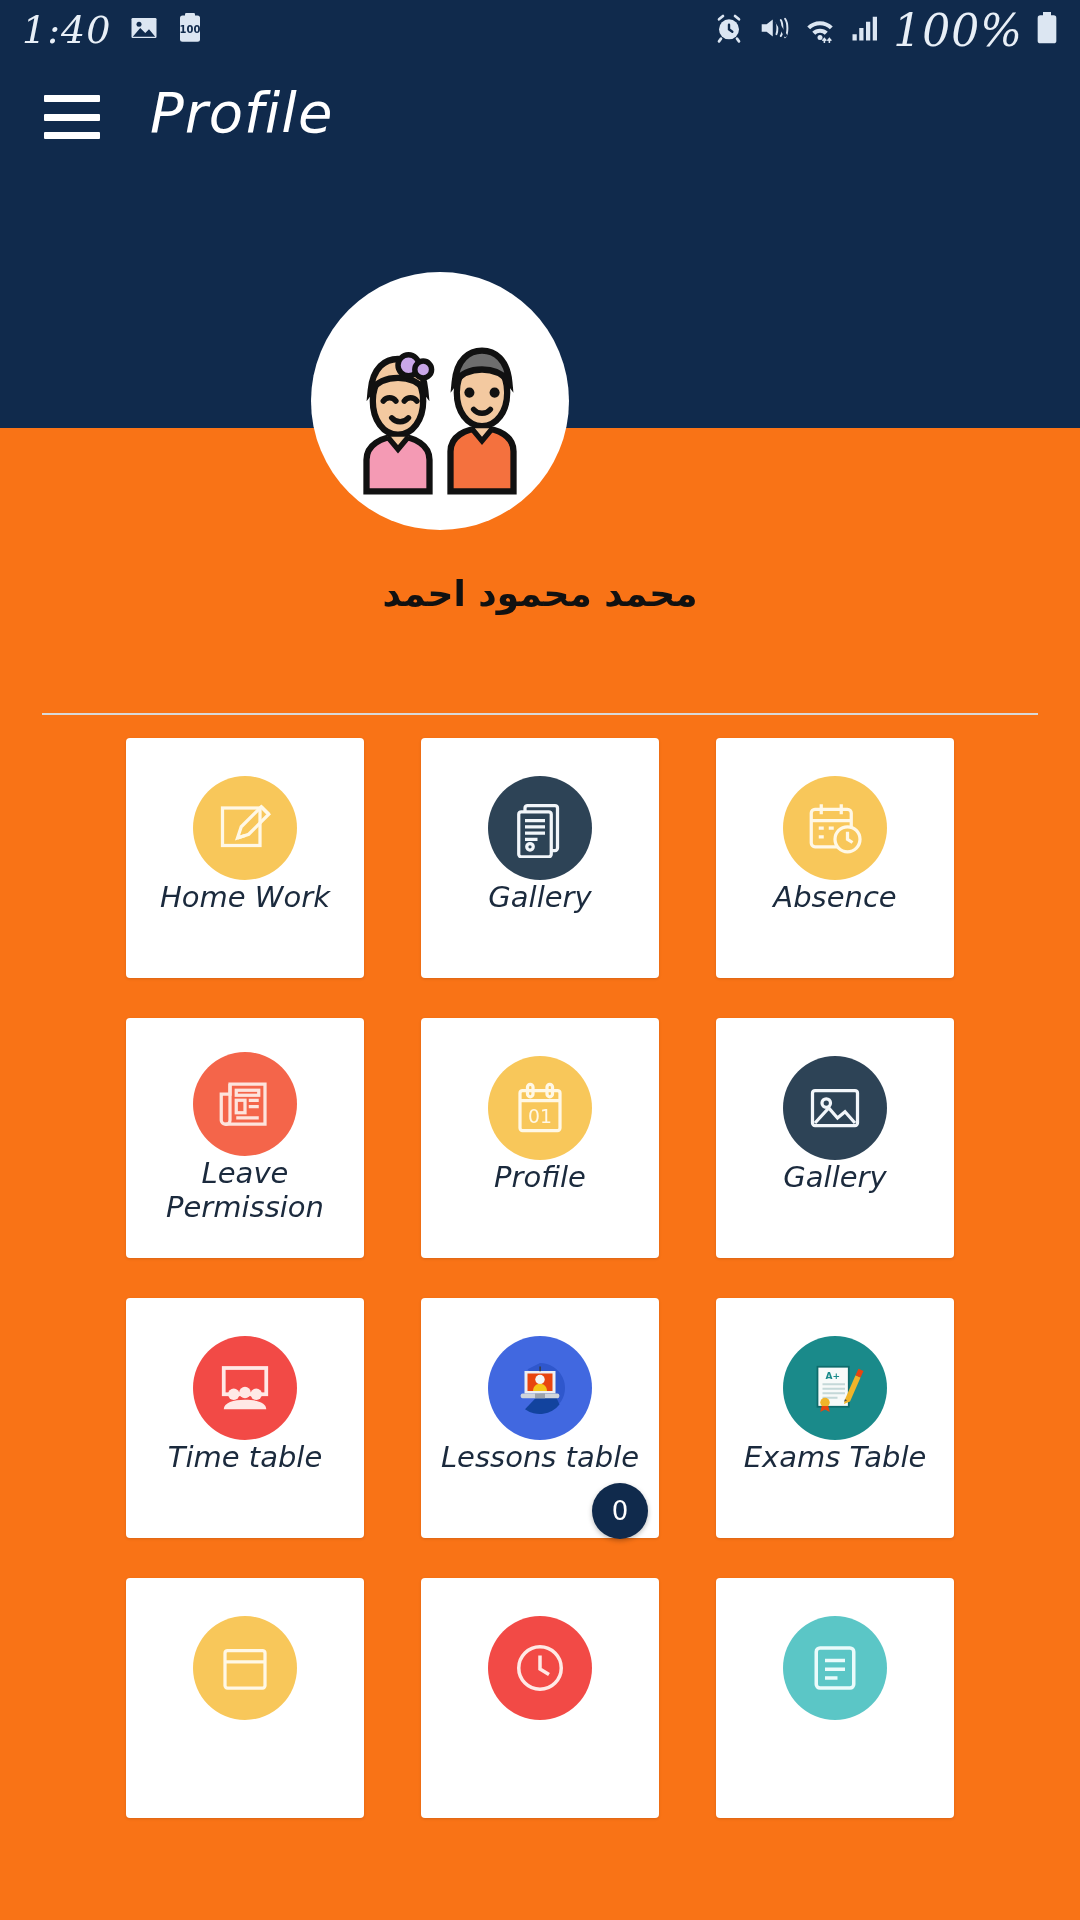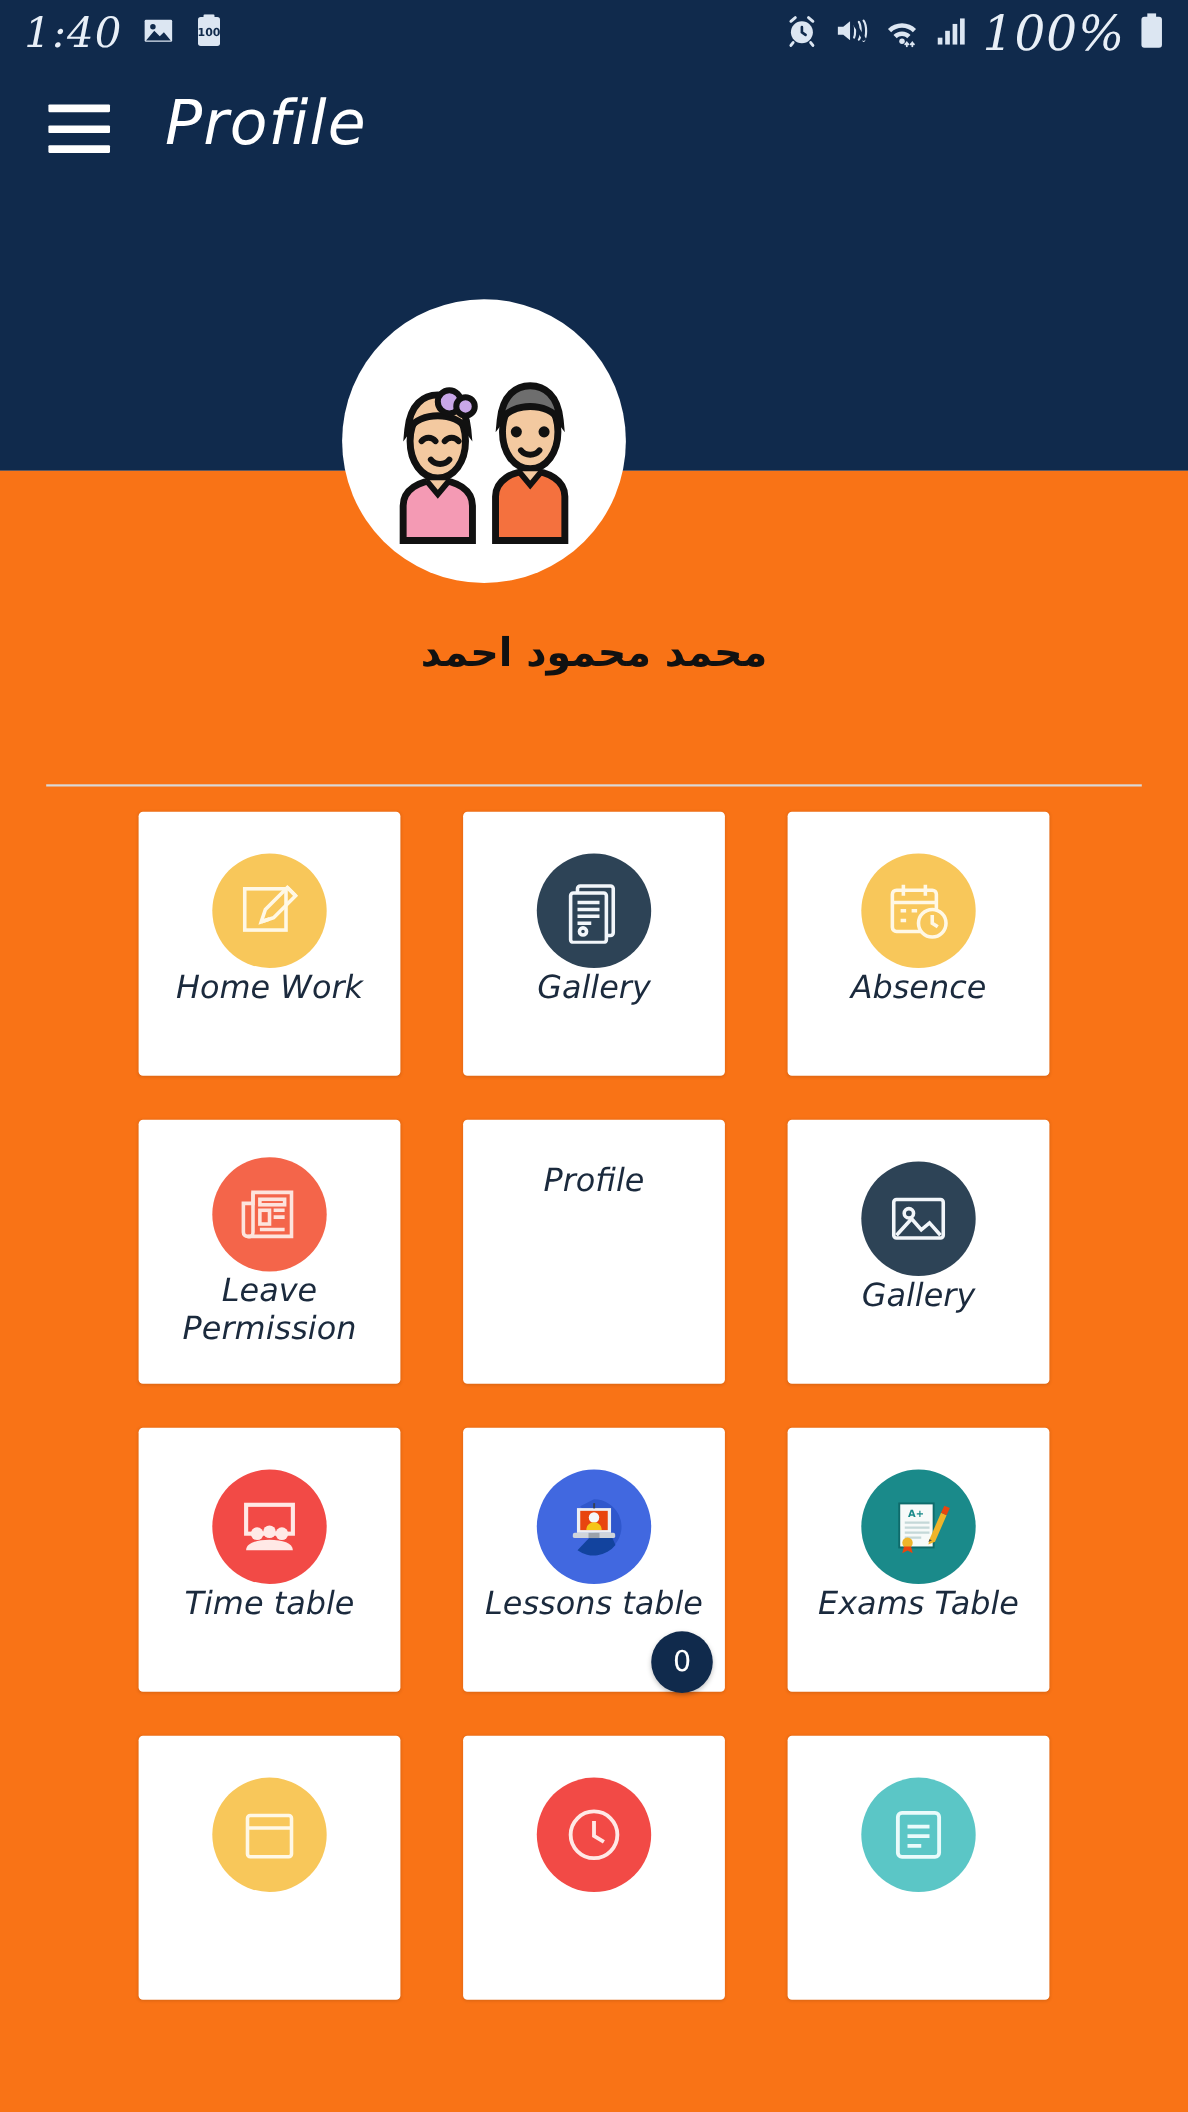--- a/index.html
+++ b/index.html
@@ -266,20 +266,29 @@
             <rect x="8.5" y="6.5" width="9" height="2"></rect>
             <rect x="8.5" y="10.5" width="3.5" height="5"></rect>
             <path d="M13.5 10.5h4M13.5 13h4M8.5 17.5h9"></path>
           </svg>
         </div>
         <div class="card-label">Leave
 Permission</div>
       </div>
 
       <div class="card">
+        <div class="circle" style="background:#F8C75A">
+          <svg viewBox="0 0 24 24" fill="none" stroke="#FFF8E6" stroke-width="1.3">
+            <rect x="4" y="5" width="16" height="16" rx="1"></rect>
+            <path d="M4 9h16"></path>
+            <rect x="7" y="2.5" width="2.2" height="5" rx="1.1"></rect>
+            <rect x="14.8" y="2.5" width="2.2" height="5" rx="1.1"></rect>
+            <text x="12" y="18" font-size="7.5" font-family="DejaVu Sans" fill="#FFF8E6" stroke="none" text-anchor="middle">01</text>
+          </svg>
+        </div>
         <div class="card-label">Profile</div>
       </div>
 
       <div class="card">
         <div class="circle" style="background:#2D4356">
           <svg viewBox="0 0 24 24" fill="none" stroke="#F2F6FA" stroke-width="1.3">
             <rect x="3" y="5" width="18" height="14" rx="1"></rect>
             <circle cx="8.5" cy="10" r="1.7"></circle>
             <path d="M4 18l5.5-6 3.5 4 3-2.5L20 18"></path>
           </svg>

